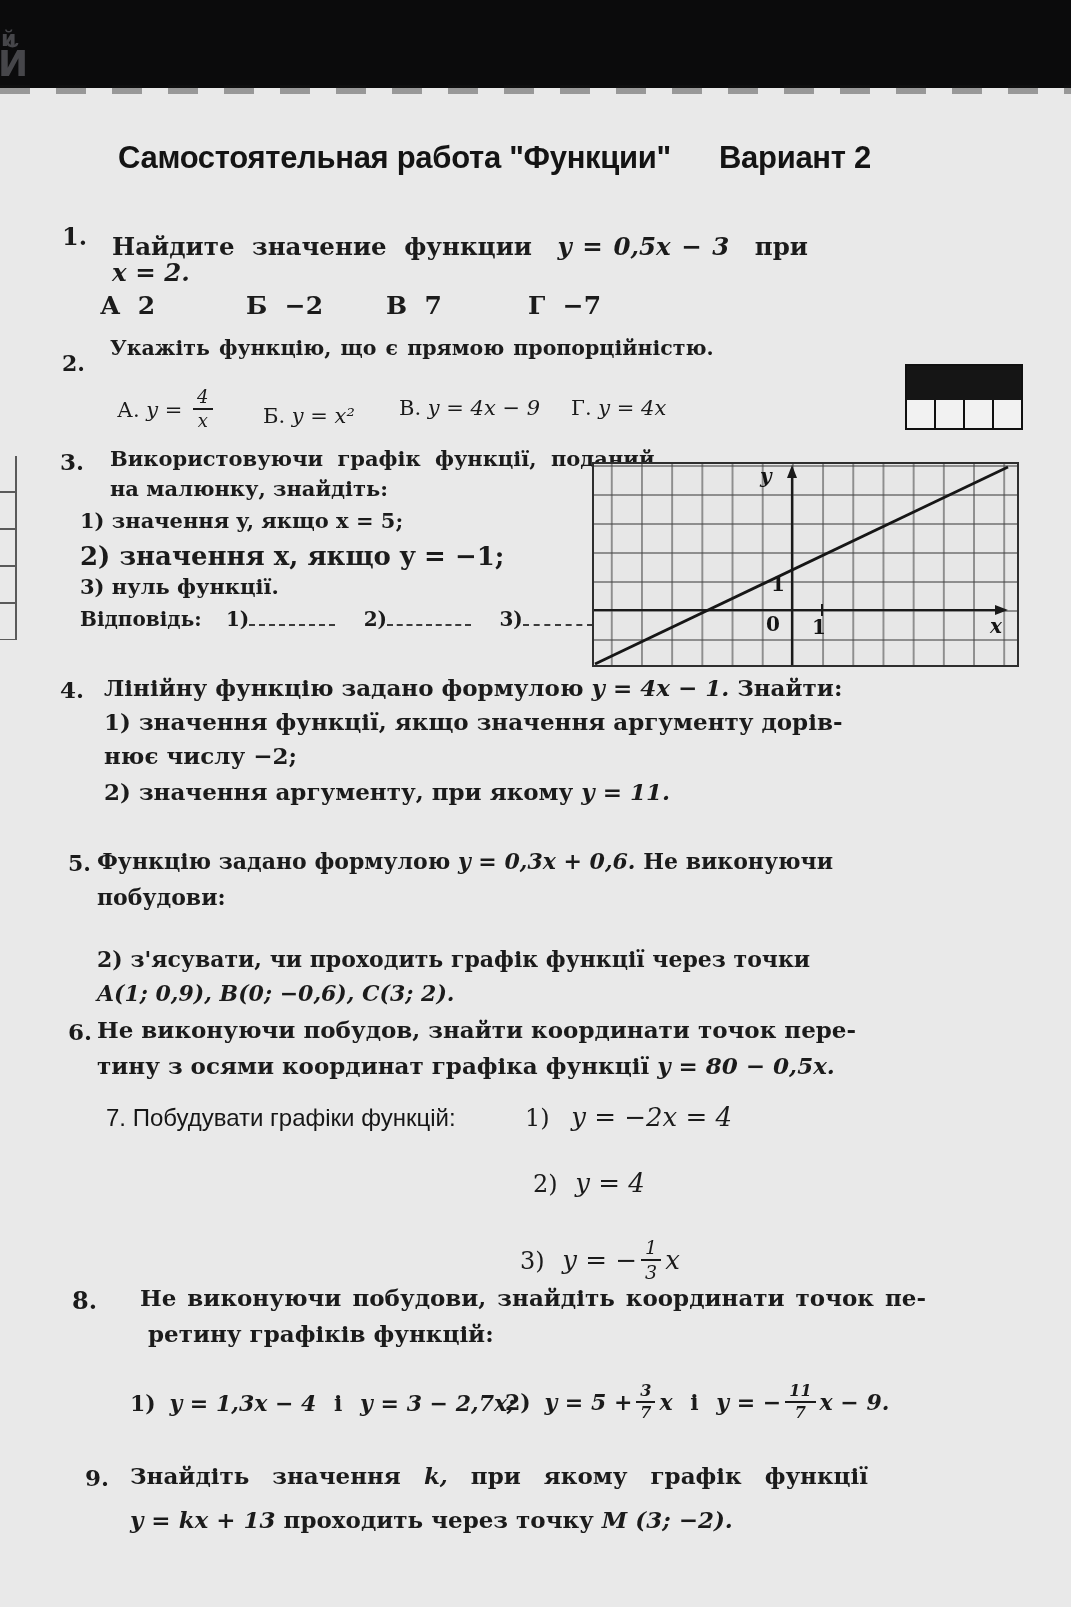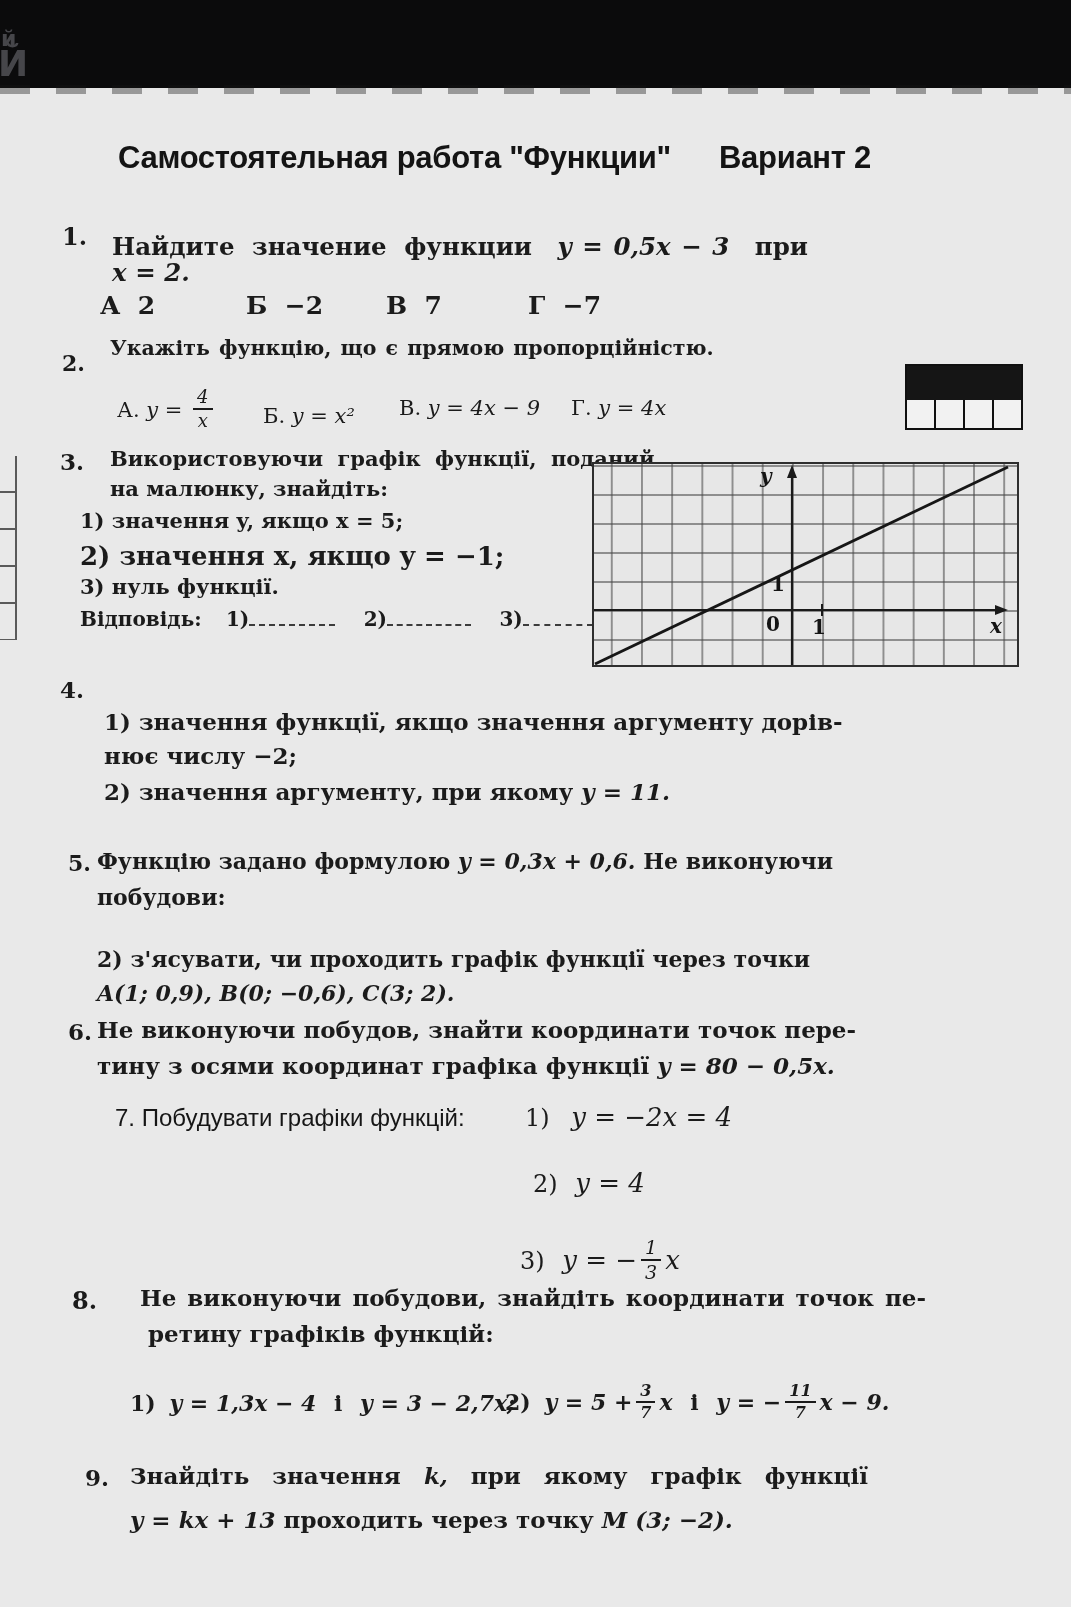--- a/index.html
+++ b/index.html
@@ -134,41 +134,44 @@
       <line x1="1" y1="200" x2="414" y2="3" stroke="#161616" stroke-width="2.8"></line>
     </svg>
     <span class="glabel it" style="left:166px;top:2px;">y</span>
     <span class="glabel it" style="left:396px;top:152px;">x</span>
     <span class="glabel" style="left:177px;top:110px;">1</span>
     <span class="glabel" style="left:172px;top:150px;">0</span>
     <span class="glabel" style="left:218px;top:153px;">1</span>
   </div>
 
   <div class="abs pnum" style="left:60px;top:676px;font-size:23px;">4.</div>
+  <div class="abs line b" style="left:104px;top:674px;font-size:23px;">
+    <span class="rm">Лінійну функцію задано формулою </span><span class="it">y = 4x − 1.</span><span class="rm"> Знайти:</span>
+  </div>
   <div class="abs line b" style="left:104px;top:708px;font-size:23px;">1) значення функції, якщо значення аргументу дорів-</div>
   <div class="abs line b" style="left:104px;top:742px;font-size:23px;">нює числу −2;</div>
   <div class="abs line b" style="left:104px;top:778px;font-size:23px;">
     <span class="rm">2) значення аргументу, при якому </span><span class="it">y = 11.</span>
   </div>
 
   <div class="abs pnum" style="left:68px;top:850px;font-size:22px;">5.</div>
   <div class="abs line sb" style="left:97px;top:848px;font-size:22px;">
     <span class="rm">Функцію задано формулою </span><span class="it">y = 0,3x + 0,6.</span><span class="rm"> Не виконуючи</span>
   </div>
   <div class="abs line sb" style="left:97px;top:884px;font-size:22px;">побудови:</div>
   <div class="abs line sb" style="left:97px;top:946px;font-size:22px;">2) з'ясувати, чи проходить графік функції через точки</div>
   <div class="abs line sb it" style="left:97px;top:980px;font-size:22px;">A(1; 0,9), B(0; −0,6), C(3; 2).</div>
 
   <div class="abs pnum" style="left:68px;top:1018px;font-size:23px;">6.</div>
   <div class="abs line sb" style="left:97px;top:1016px;font-size:23px;">Не виконуючи побудов, знайти координати точок пере-</div>
   <div class="abs line sb" style="left:97px;top:1052px;font-size:23px;">
     <span class="rm">тину з осями координат графіка функції </span><span class="it">y = 80 − 0,5x.</span>
   </div>
 
-  <div class="abs line" style="left:115px;top:1104px;font-size:24px;font-family:'Liberation Sans',sans-serif;font-weight:500;color:#161616;text-align:center;">7. Побудувати графіки функцій:</div>
+  <div class="abs line" style="left:106px;top:1104px;font-size:24px;font-family:'Liberation Sans',sans-serif;font-weight:500;color:#161616;text-align:center;">7. Побудувати графіки функцій:</div>
   <div class="abs line" style="left:525px;top:1102px;font-size:24px;">
     <span class="rm">1)</span>
     <span class="it" style="margin-left:14px;font-size:26px;">y = −2x = 4</span>
   </div>
   <div class="abs line" style="left:533px;top:1168px;font-size:24px;">
     <span class="rm">2)</span>
     <span class="it" style="margin-left:10px;font-size:26px;">y = 4</span>
   </div>
   <div class="abs line" style="left:520px;top:1238px;font-size:24px;">
     <span class="rm">3)</span>

